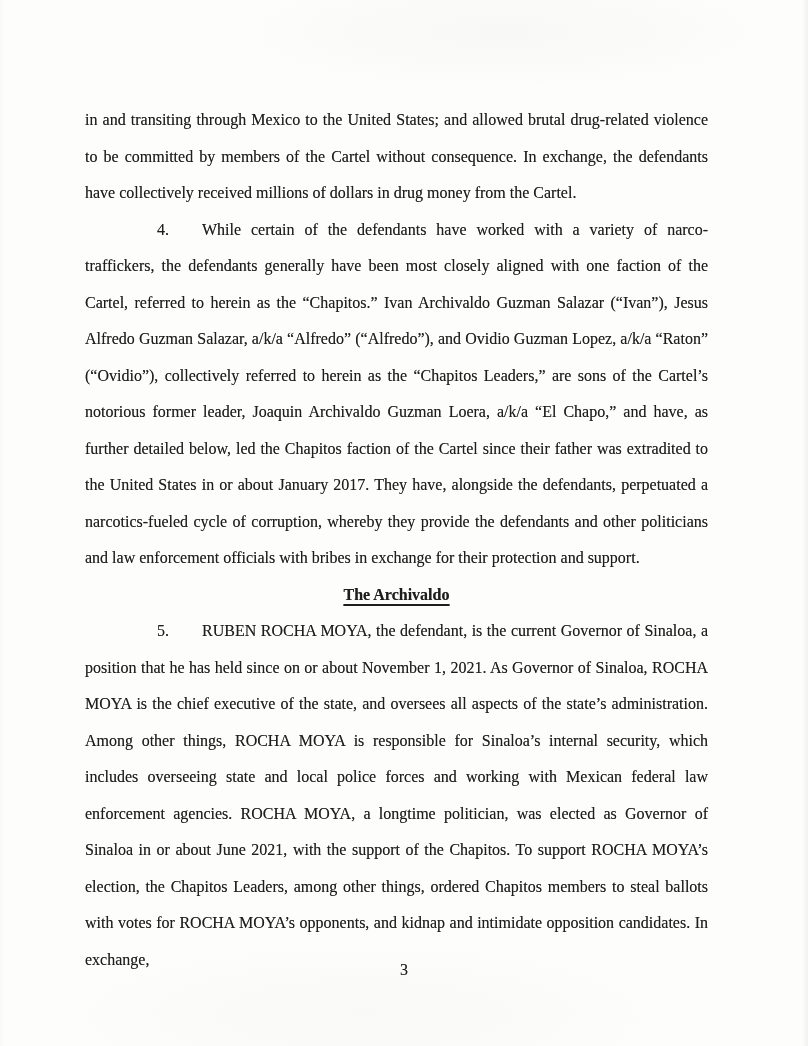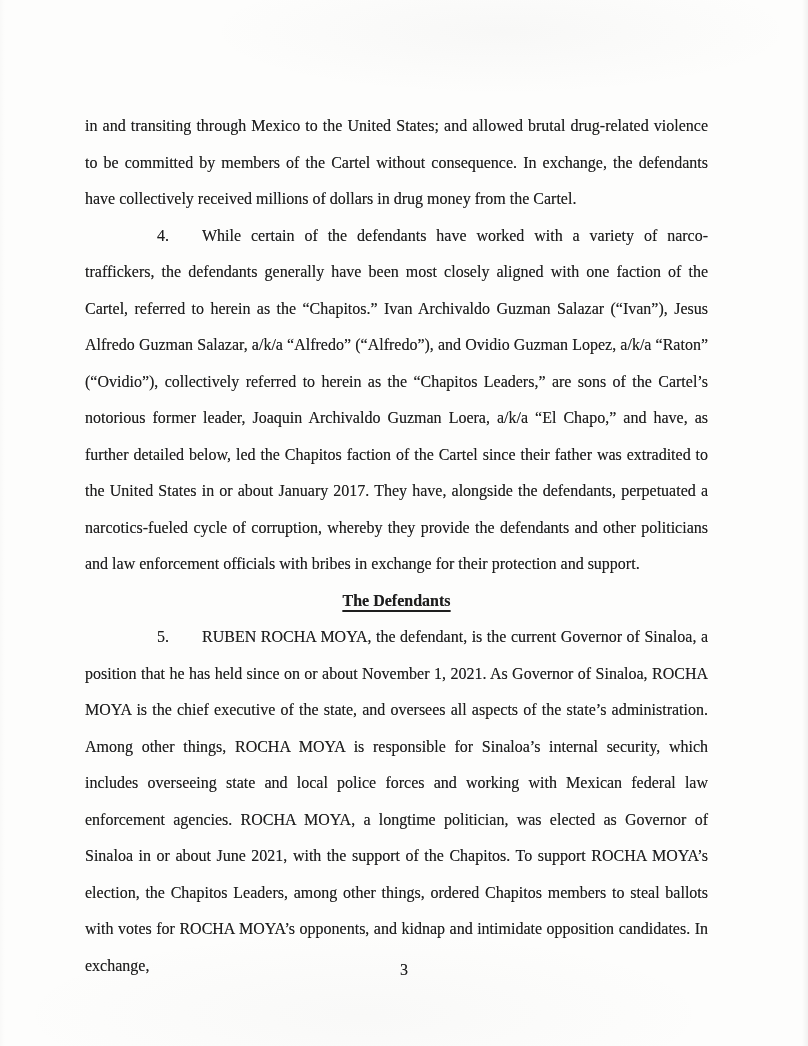--- a/index.html
+++ b/index.html
@@ -19,21 +19,21 @@
       radial-gradient(ellipse 500px 120px at 45% 97%, rgba(120,120,120,0.03), rgba(0,0,0,0) 70%),
       linear-gradient(to left, rgba(100,100,100,0.08) 0px, rgba(100,100,100,0.0) 6px),
       linear-gradient(to right, rgba(120,120,120,0.03) 0px, rgba(120,120,120,0.0) 5px);
     font-family: "Liberation Serif", "DejaVu Serif", serif;
     color: #1e1e1e;
     overflow: hidden;
   }
   .content {
     position: absolute;
     left: 85px;
-    top: 108px;
+    top: 102px;
     width: 623px;
     font-size: 16px;
     line-height: 36.5px;
     text-align: justify;
     text-rendering: optimizeLegibility;
   }
   .para {
     margin: 0;
     padding: 0;
     text-shadow: 0 0 0.5px rgba(30,30,30,0.55);
@@ -71,20 +71,20 @@
 </head>
 <body>
 
 <div class="page">
   <div class="content">
 
     <p class="para">in and transiting through Mexico to the United States; and allowed brutal drug-related violence to be committed by members of the Cartel without consequence. In exchange, the defendants have collectively received millions of dollars in drug money from the Cartel.</p>
 
     <p class="para numbered"><span>4.</span><span class="tab-gap"></span><span>While certain of the defendants have worked with a variety of narco-traffickers, the defendants generally have been most closely aligned with one faction of the Cartel, referred to herein as the “Chapitos.” Ivan Archivaldo Guzman Salazar (“Ivan”), Jesus Alfredo Guzman Salazar, a/k/a “Alfredo” (“Alfredo”), and Ovidio Guzman Lopez, a/k/a “Raton” (“Ovidio”), collectively referred to herein as the “Chapitos Leaders,” are sons of the Cartel’s notorious former leader, Joaquin Archivaldo Guzman Loera, a/k/a “El Chapo,” and have, as further detailed below, led the Chapitos faction of the Cartel since their father was extradited to the United States in or about January 2017. They have, alongside the defendants, perpetuated a narcotics-fueled cycle of corruption, whereby they provide the defendants and other politicians and law enforcement officials with bribes in exchange for their protection and support.</span></p>
 
-    <p class="section-heading"><span class="underlined">The Defendants</span></p>
+    <p class="section-heading"><span class="underlined">The Archivaldo</span></p>
 
     <p class="para numbered"><span>5.</span><span class="tab-gap"></span><span>RUBEN ROCHA MOYA, the defendant, is the current Governor of Sinaloa, a position that he has held since on or about November 1, 2021. As Governor of Sinaloa, ROCHA MOYA is the chief executive of the state, and oversees all aspects of the state’s administration. Among other things, ROCHA MOYA is responsible for Sinaloa’s internal security, which includes overseeing state and local police forces and working with Mexican federal law enforcement agencies. ROCHA MOYA, a longtime politician, was elected as Governor of Sinaloa in or about June 2021, with the support of the Chapitos. To support ROCHA MOYA’s election, the Chapitos Leaders, among other things, ordered Chapitos members to steal ballots with votes for ROCHA MOYA’s opponents, and kidnap and intimidate opposition candidates. In exchange,</span></p>
 
   </div>
 
   <div class="page-footer">3</div>
 </div>
 
 </body></html>

